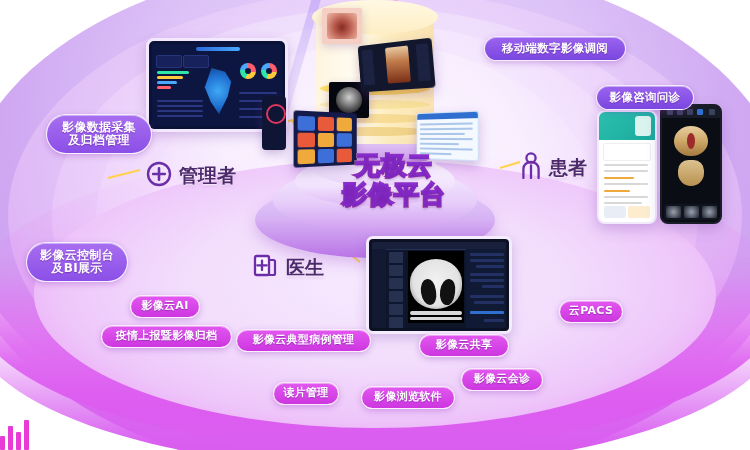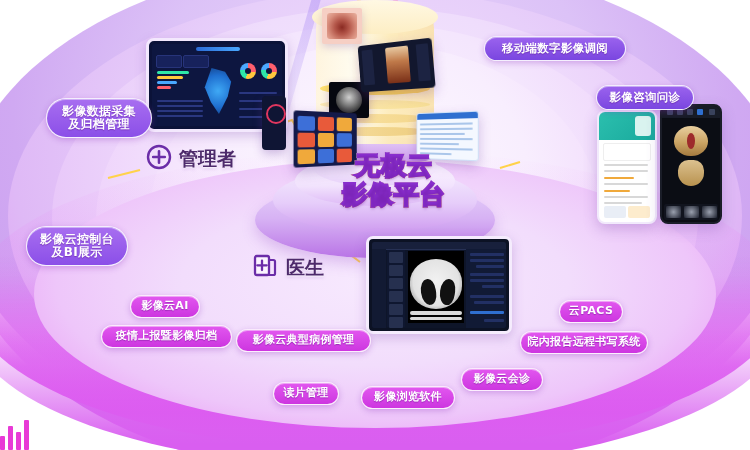--- a/index.html
+++ b/index.html
@@ -201,21 +201,21 @@
     position:absolute;
     display:flex;align-items:center;justify-content:center;text-align:center;
     color:#ffffff;font-weight:700;line-height:1.12;
     border-radius:999px;white-space:pre-line;
     box-shadow:0 2px 6px rgba(140,50,190,.32),
                inset 0 1px 0 rgba(255,255,255,.45);
     border:1.5px solid rgba(255,255,255,.9);
     text-shadow:0 1px 1px rgba(90,20,130,.45);
     letter-spacing:.3px;
   }
-  .pill-purple{background:linear-gradient(180deg,#a86ef0 0%,#8b4fe8 100%);}
+  .pill-purple{background:linear-gradient(180deg,#a86ef0 0%,#8b4fe8 100%);margin-top:16px;}
   .pill-violet{background:linear-gradient(180deg,#9b63ee 0%,#7a46e0 100%);}
   .pill-magenta{background:linear-gradient(180deg,#e257ef 0%,#cd36e0 100%);}
 
   
   .role{position:absolute;display:flex;align-items:center;gap:7px;}
   .role-txt{font-size:19px;font-weight:700;color:#4d2a6b;
     text-shadow:0 1px 2px rgba(255,255,255,.95),0 2px 3px rgba(160,110,200,.35);}
   .ico{display:block;}
 
   
@@ -415,30 +415,40 @@
       <div class="pb-ftc" style="left:20px;"></div>
       <div class="pb-ftc" style="left:38px;"></div>
     </div>
   </div>
 
   <div id="center-title">
     <div>无极云</div>
     <div>影像平台</div>
   </div>
 
-  <div class="role" style="left:146px;top:144px;">
+  <div class="role" style="left:146px;top:161px;">
     <span class="ico">
       <svg width="26" height="26" viewBox="0 0 26 26">
         <circle cx="13" cy="13" r="11" fill="none" stroke="#6b2da8" stroke-width="2.4"></circle>
         <path d="M13 7.2v11.6M7.2 13h11.6" stroke="#6b2da8" stroke-width="2.6" stroke-linecap="round"></path>
       </svg>
     </span>
     <span class="role-txt">管理者</span>
   </div>
 
+  <div class="role" style="left:520px;top:152px;">
+    <span class="ico">
+      <svg width="22" height="27" viewBox="0 0 22 27">
+        <circle cx="11" cy="6" r="4.6" fill="none" stroke="#6b2da8" stroke-width="2.3"></circle>
+        <path d="M3.4 26V17c0-4.1 3.4-7 7.6-7s7.6 2.9 7.6 7v9" fill="none" stroke="#6b2da8" stroke-width="2.3" stroke-linecap="round"></path>
+        <path d="M11 13.5V26" stroke="#6b2da8" stroke-width="2.3" stroke-linecap="round"></path>
+      </svg>
+    </span>
+    <span class="role-txt">患者</span>
+  </div>
 
   <div class="role" style="left:252px;top:253px;">
     <span class="ico">
       <svg width="27" height="26" viewBox="0 0 27 26">
         <rect x="13" y="7" width="10" height="15" rx="1.6" fill="none" stroke="#6b2da8" stroke-width="2.2"></rect>
         <rect x="3" y="3" width="14" height="19" rx="1.8" fill="#fbf4ff" stroke="#6b2da8" stroke-width="2.3"></rect>
         <path d="M10 7.6v9.4M5.3 12.3h9.4" stroke="#6b2da8" stroke-width="2.3" stroke-linecap="round"></path>
       </svg>
     </span>
     <span class="role-txt">医生</span>
@@ -454,24 +464,24 @@
   <div class="pill pill-violet" style="left:484px;top:36px;width:140px;height:23px;font-size:11.5px;">移动端数字影像调阅</div>
 
   <div class="pill pill-magenta" style="left:130px;top:295px;width:68px;height:21px;font-size:11px;">影像云AI</div>
 
   <div class="pill pill-violet" style="left:596px;top:85px;width:96px;height:23px;font-size:11.5px;">影像咨询问诊</div>
 
   <div class="pill pill-magenta" style="left:101px;top:325px;width:129px;height:21px;font-size:11px;">疫情上报暨影像归档</div>
 
   <div class="pill pill-magenta" style="left:236px;top:329px;width:133px;height:21px;font-size:11px;">影像云典型病例管理</div>
 
+  <div class="pill pill-magenta" style="left:419px;top:334px;width:88px;height:21px;font-size:11px;">影像云共享</div>
 
   <div class="pill pill-magenta" style="left:559px;top:300px;width:62px;height:21px;font-size:11px;">云PACS</div>
 
-  <div class="pill pill-magenta" style="left:520px;top:331px;width:126px;height:21px;font-size:11px;">院内报告远程书写系统</div>
 
 
 
   <div class="pill pill-magenta" style="left:273px;top:382px;width:64px;height:21px;font-size:11px;">读片管理</div>
 
   <div class="pill pill-magenta" style="left:461px;top:368px;width:80px;height:21px;font-size:11px;">影像云会诊</div>
 
   <div class="pill pill-magenta" style="left:361px;top:386px;width:92px;height:21px;font-size:11px;">影像浏览软件</div>
 
 </div>

